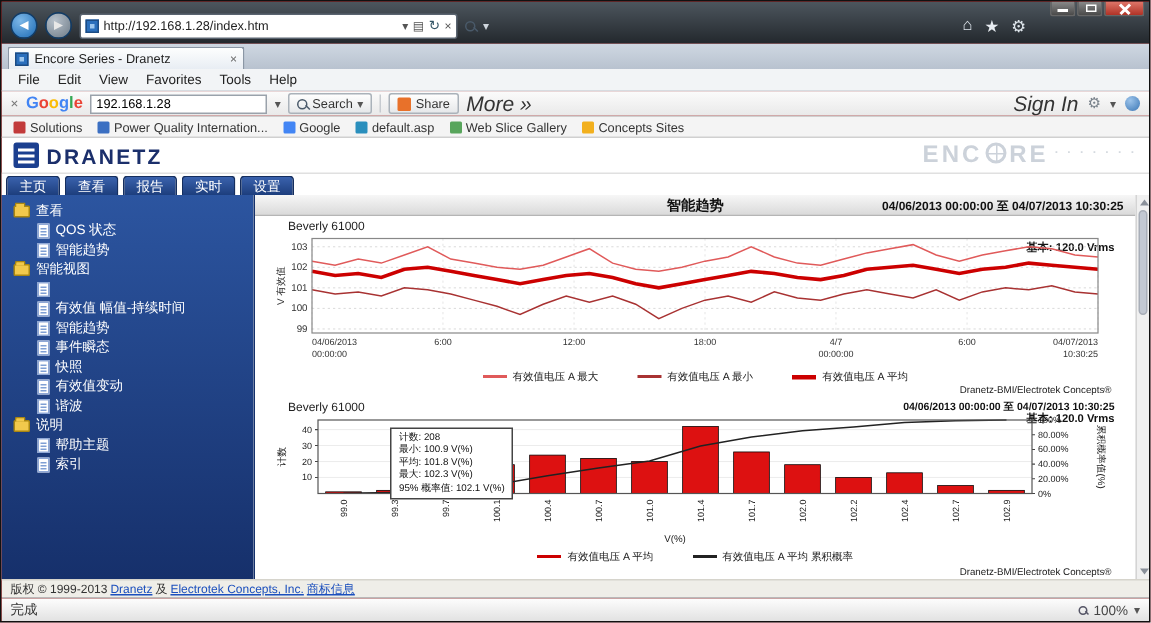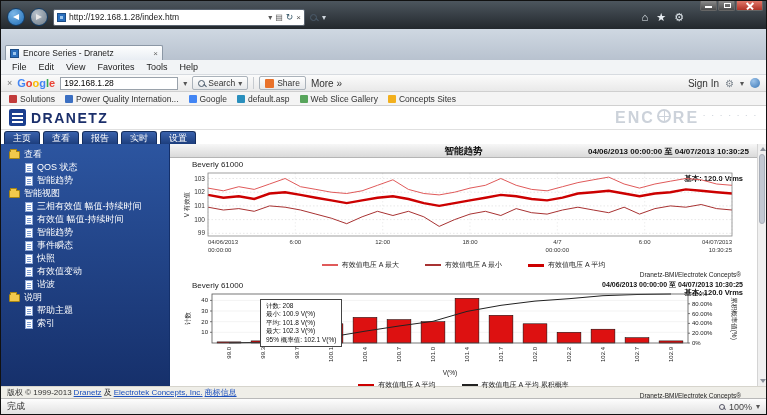--- a/index.html
+++ b/index.html
@@ -29,37 +29,37 @@
   .favicon{width:9px;height:9px;background:#2a6fbd;border:1px solid #1b4c85;flex:0 0 auto;position:relative;}
   .favicon:after{content:"";position:absolute;inset:2px;background:#9cc6ee;}
   .url-text{white-space:nowrap;overflow:hidden;flex:1;}
   .mini-ico{font-size:8px;color:#555;flex:0 0 auto;}
   .refresh-ico{font-size:9px;color:#356;flex:0 0 auto;}
   .search-glass{width:7px;height:7px;border:1.4px solid #4a5a6a;border-radius:50%;position:relative;flex:0 0 auto;}
   .search-glass:after{content:"";position:absolute;width:4px;height:1.4px;background:#4a5a6a;transform:rotate(45deg);right:-3px;bottom:-1px;}
   .chrome-right{margin-left:auto;display:flex;align-items:center;gap:8px;padding-right:78px;color:#dfe6ec;font-size:11px;}
   .chrome-right .star{color:#e8edf2;}
   
-  .tabrow{height:31px;background:linear-gradient(#cfd8e2,#b8c2cf);display:flex;align-items:flex-end;padding:0 4px;flex:0 0 auto;}
+  .tabrow{height:17px;background:linear-gradient(#cfd8e2,#b8c2cf);display:flex;align-items:flex-end;padding:0 4px;flex:0 0 auto;}
   .tab{height:15px;width:158px;background:linear-gradient(#fdfefe,#e8edf3);border:1px solid #8b97a5;border-bottom:none;
        border-radius:2px 2px 0 0;display:flex;align-items:center;gap:4px;padding:0 4px;font-size:8.5px;color:#222;}
   .tab .close-x{margin-left:auto;color:#666;font-size:8px;}
   
   .menurow{height:15px;background:#f2f4f6;border-bottom:1px solid #d7dbe0;display:flex;align-items:center;gap:2px;padding:0 6px;flex:0 0 auto;}
   .menu-item{font-size:9px;color:#222;padding:1px 5px;}
   
   .googlerow{height:17px;background:linear-gradient(#fbfbfb,#e9e9e9);border-bottom:1px solid #cfcfcf;display:flex;align-items:center;gap:5px;padding:0 6px;flex:0 0 auto;}
   .g-close{font-size:9px;color:#777;}
   .g-brand{font-size:11px;font-weight:bold;letter-spacing:0;}
   .g-input{width:118px;height:13px;border:1px solid #9aa2ab;font-size:8.5px;padding:0 3px;font-family:"Liberation Sans",sans-serif;}
   .g-btn{height:14px;display:flex;align-items:center;gap:3px;border:1px solid #aab2ba;border-radius:2px;
          background:linear-gradient(#fefefe,#e6e8ea);padding:0 5px;font-size:8.5px;color:#333;}
   .vsep{width:1px;height:12px;background:#c7cbd0;}
   .share-ico{width:9px;height:9px;background:#e8712a;border-radius:1px;}
-  .g-link{font-size:10px;color:#333;}
+  .g-link{font-size:14px;color:#333;font-style:italic;}
   .g-right{margin-left:auto;display:flex;align-items:center;gap:6px;}
   .g-gear{color:#7a838c;font-size:10px;}
   .g-acct{width:10px;height:10px;border-radius:50%;background:radial-gradient(circle at 35% 30%,#9cc3ea,#3a76b5);}
   
   .favrow{height:14px;background:#f4f4f4;border-bottom:1px solid #d0d0d0;display:flex;align-items:center;gap:10px;padding:0 8px;flex:0 0 auto;}
   .fav-item{display:flex;align-items:center;gap:3px;font-size:8.5px;color:#333;white-space:nowrap;}
   .fav-ico{width:8px;height:8px;border-radius:1px;}
   .fav-item:nth-child(1) .fav-ico{background:#c23b3b;}
   .fav-item:nth-child(2) .fav-ico{background:#3b6fc2;}
   .fav-item:nth-child(3) .fav-ico{background:#4285f4;}
@@ -266,21 +266,20 @@
           <div class="tree-row lv1">
             <span class="icon-doc"></span>
             <span>智能趋势</span>
           </div>
           <div class="tree-row lv0">
             <span class="icon-folder"></span>
             <span>智能视图</span>
           </div>
           <div class="tree-row lv1">
             <span class="icon-doc"></span>
-            <span>三相有效值 幅值-持续时间</span>
           </div>
           <div class="tree-row lv1">
             <span class="icon-doc"></span>
             <span>有效值 幅值-持续时间</span>
           </div>
           <div class="tree-row lv1">
             <span class="icon-doc"></span>
             <span>智能趋势</span>
           </div>
           <div class="tree-row lv1">

